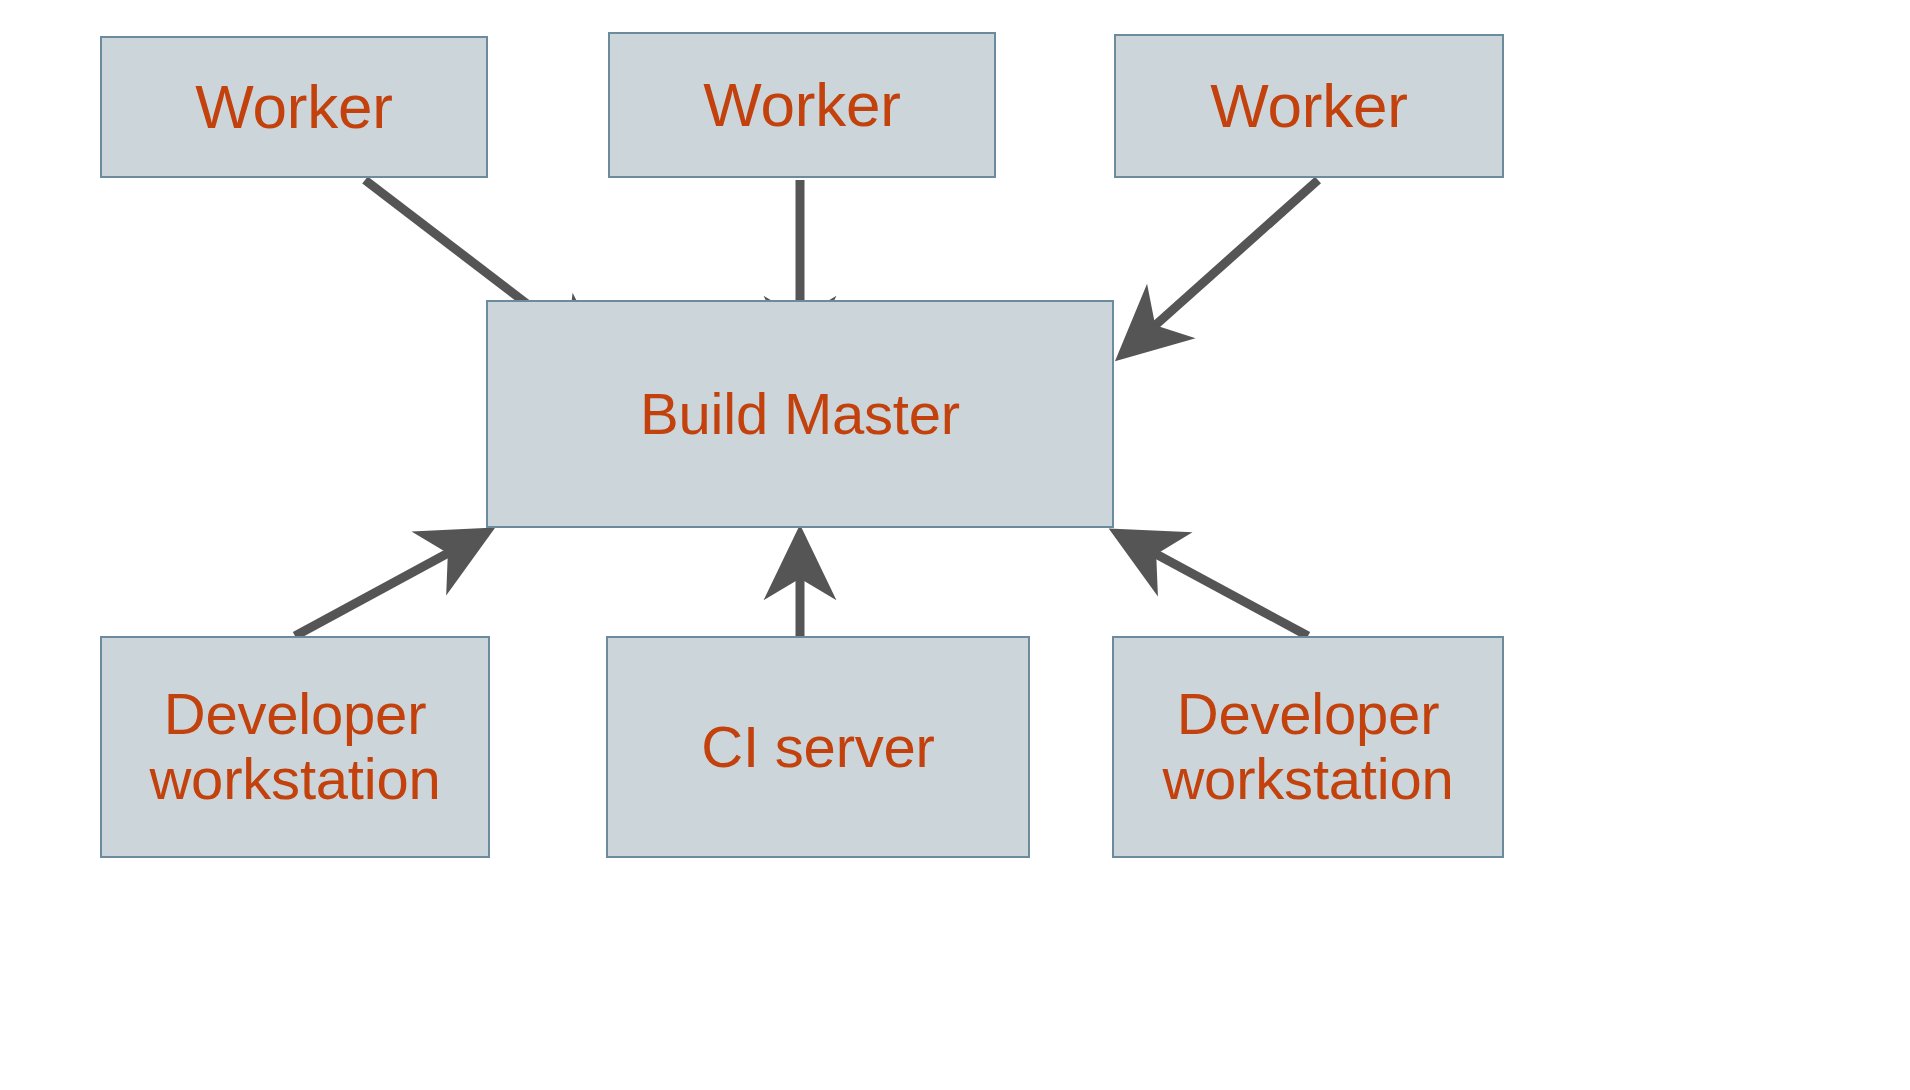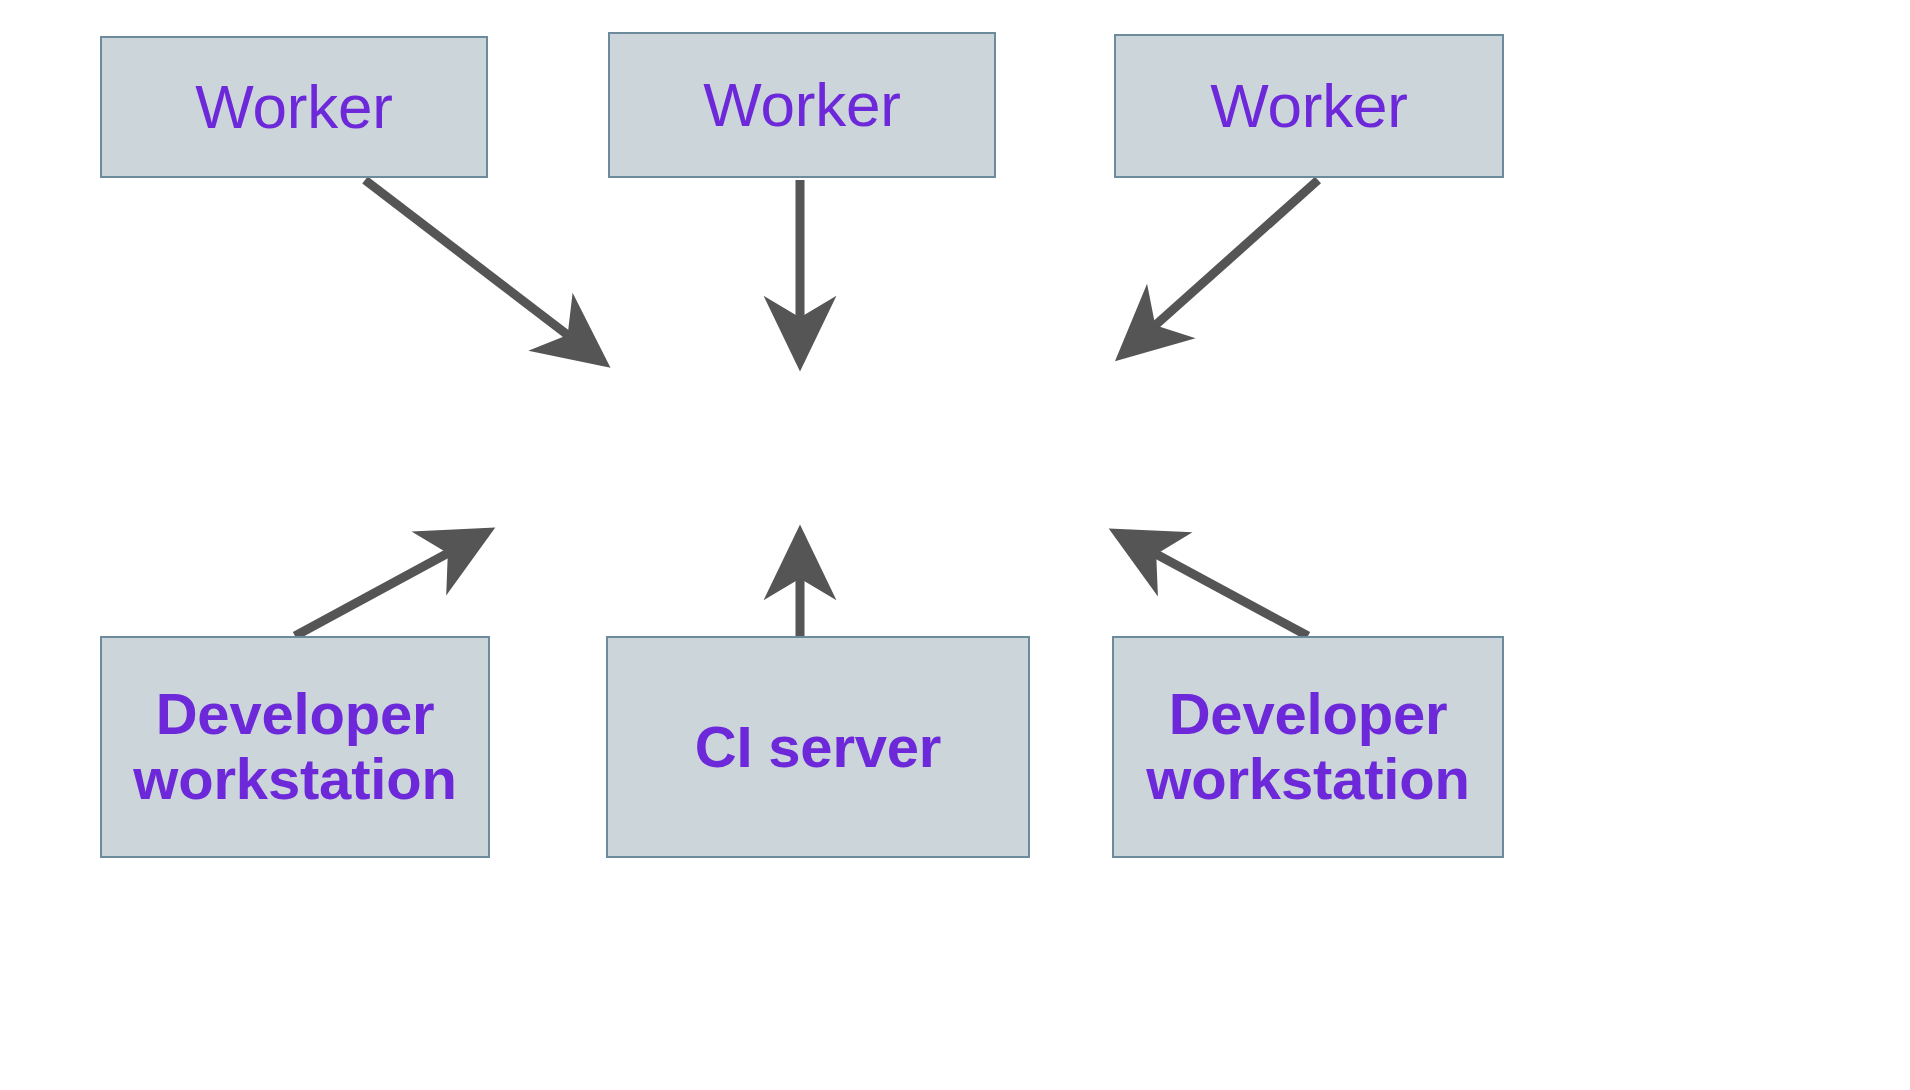--- a/index.html
+++ b/index.html
@@ -30,42 +30,42 @@
     position: absolute;
     box-sizing: border-box;
     background: #ccd6da;
     border: 2px solid #6c8b9c;
     display: flex;
     align-items: center;
     justify-content: center;
     text-align: center;
   }
   .node-label {
-    color: #6d28d9;
+    color: #c2410c;
     font-family: "Liberation Sans", sans-serif;
     font-weight: 400;
     line-height: 1.12;
     white-space: pre-line;
     letter-spacing: -0.2px;
   }
   
   #node-worker-1 { left: 100px; top: 36px;  width: 388px; height: 142px; }
   #node-worker-2 { left: 608px; top: 32px;  width: 388px; height: 146px; }
   #node-worker-3 { left: 1114px; top: 34px; width: 390px; height: 144px; }
   .worker-label { font-size: 62px; }
 
   
   #node-build-master { left: 486px; top: 300px; width: 628px; height: 228px; }
   .master-label { font-size: 58px; }
 
   
   #node-dev-ws-1 { left: 100px; top: 636px; width: 390px; height: 222px; }
   #node-ci-server { left: 606px; top: 636px; width: 424px; height: 222px; }
   #node-dev-ws-2 { left: 1112px; top: 636px; width: 392px; height: 222px; }
-  .bottom-label { font-size: 58px; font-weight: bold; }
+  .bottom-label { font-size: 58px; }
 </style>
 </head>
 <body>
 
 <div id="canvas">
 
   <svg id="edge-layer" viewBox="0 0 1910 1090" width="1910" height="1090" xmlns="http://www.w3.org/2000/svg">
     <defs>
       <marker id="arrowhead" viewBox="0 0 12 12" refX="10.2" refY="6" markerWidth="9" markerHeight="9" orient="auto-start-reverse" markerUnits="strokeWidth">
         <path d="M 0.4 0.6 L 11.6 6 L 0.4 11.4 L 3.6 6 Z" fill="#555555"></path>
@@ -102,20 +102,23 @@
   </div>
 
   <div class="node" id="node-worker-2">
     <span class="node-label worker-label">Worker</span>
   </div>
 
   <div class="node" id="node-worker-3">
     <span class="node-label worker-label">Worker</span>
   </div>
 
+  <div class="node" id="node-build-master">
+    <span class="node-label master-label">Build Master</span>
+  </div>
 
   <div class="node" id="node-dev-ws-1">
     <span class="node-label bottom-label">Developer
 workstation</span>
   </div>
 
   <div class="node" id="node-ci-server">
     <span class="node-label bottom-label">CI server</span>
   </div>
 

